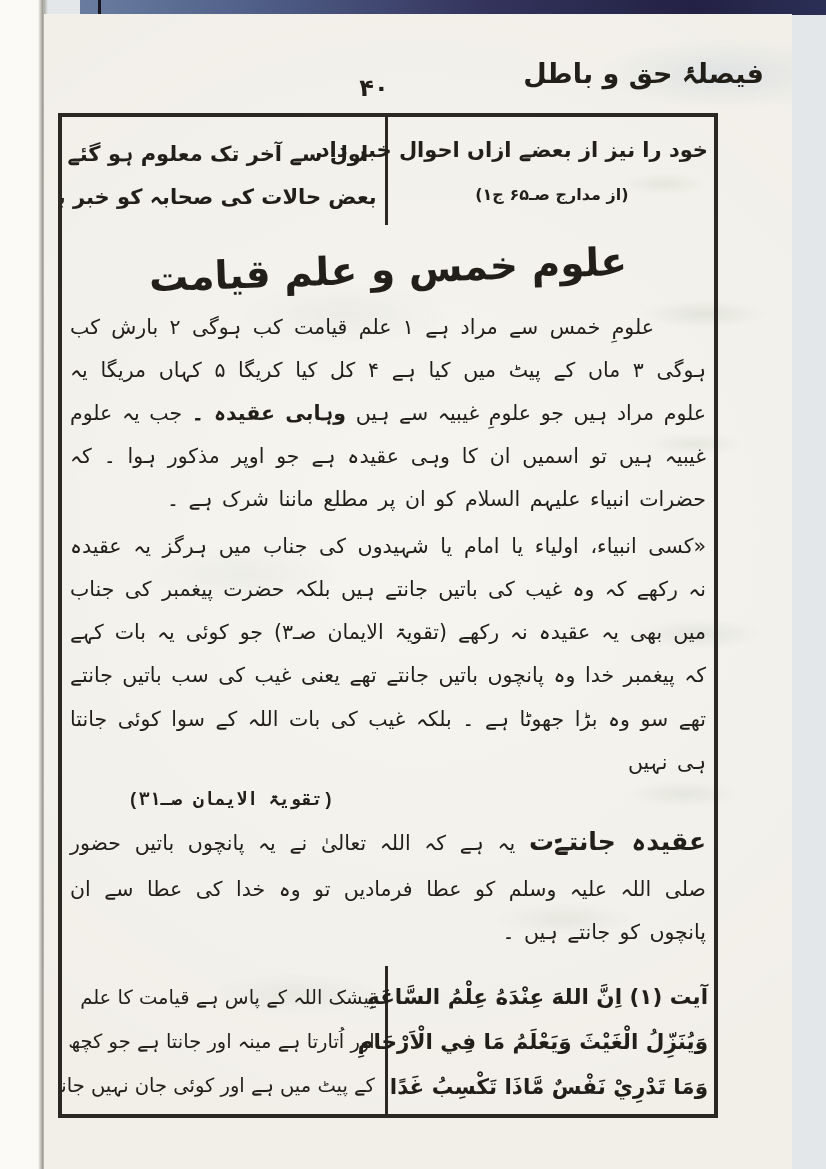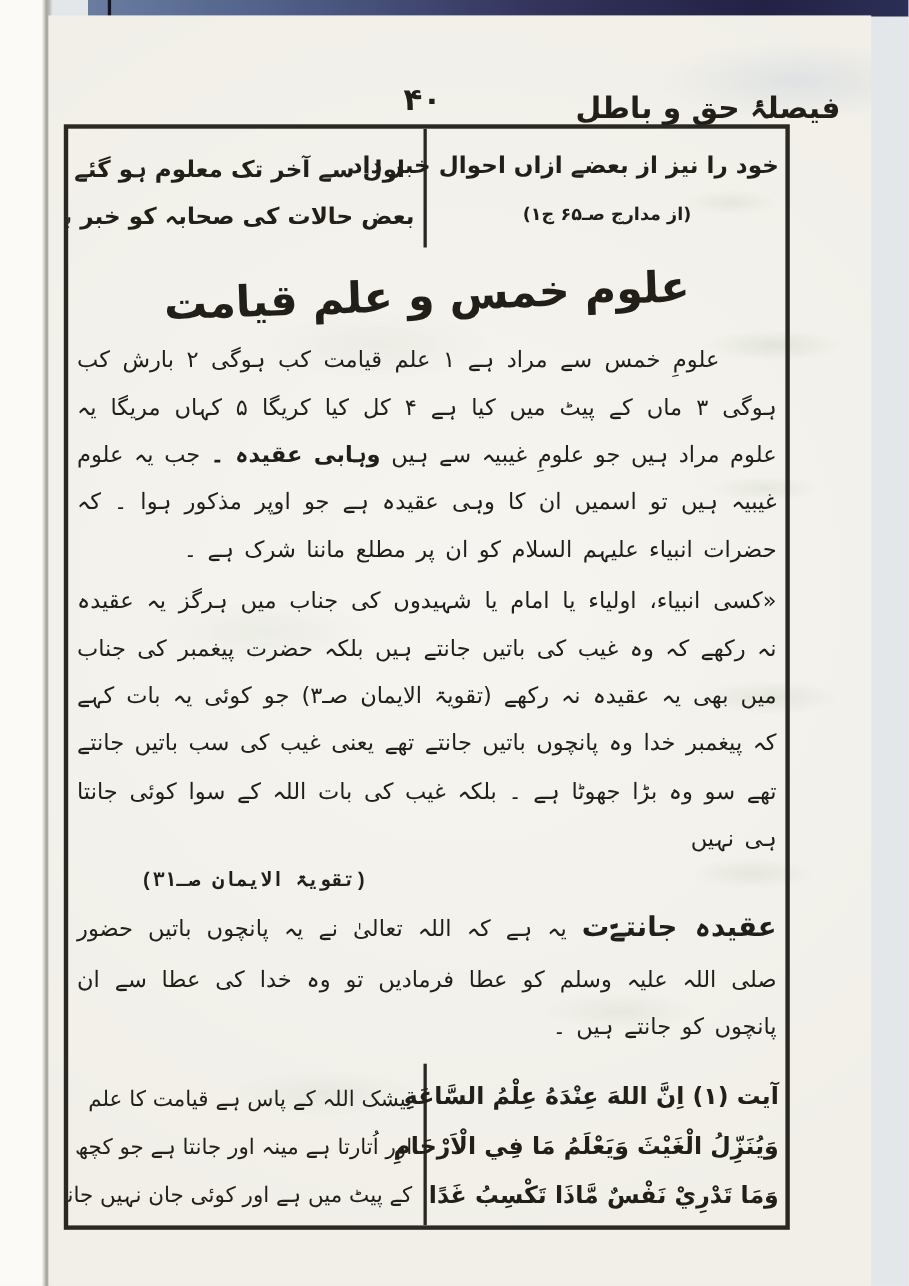--- a/index.html
+++ b/index.html
@@ -26,24 +26,24 @@
       radial-gradient(60px 16px at 620px 170px,rgba(150,170,145,.18),rgba(0,0,0,0) 70%),
       radial-gradient(90px 20px at 660px 300px,rgba(140,165,140,.20),rgba(0,0,0,0) 70%),
       radial-gradient(70px 16px at 650px 430px,rgba(140,165,140,.16),rgba(0,0,0,0) 70%),
       radial-gradient(90px 22px at 655px 620px,rgba(135,160,140,.18),rgba(0,0,0,0) 70%),
       radial-gradient(80px 20px at 640px 780px,rgba(135,160,140,.16),rgba(0,0,0,0) 70%),
       radial-gradient(100px 24px at 520px 905px,rgba(140,160,140,.14),rgba(0,0,0,0) 70%),
       radial-gradient(120px 30px at 250px 980px,rgba(140,160,140,.12),rgba(0,0,0,0) 70%),
       radial-gradient(140px 40px at 200px 560px,rgba(150,170,150,.10),rgba(0,0,0,0) 70%),
       radial-gradient(150px 45px at 300px 300px,rgba(150,170,150,.10),rgba(0,0,0,0) 70%),
       radial-gradient(180px 50px at 680px 60px,rgba(150,175,205,.25),rgba(0,0,0,0) 70%);}
-  .running-title{position:absolute;top:68px;right:28px;font-size:27px;font-weight:bold;
+  .running-title{position:absolute;top:44px;right:28px;font-size:27px;font-weight:bold;
     direction:rtl;letter-spacing:0;}
-  .page-number{position:absolute;top:60px;left:300px;width:80px;text-align:center;
-    font-size:28px;font-weight:bold;}
+  .page-number{position:absolute;top:60px;left:290px;width:80px;text-align:center;
+    font-size:24px;font-weight:bold;}
   
   .frame{position:absolute;left:14px;top:99px;width:660px;height:1005px;
     border:4px solid #2b2823;box-sizing:border-box;overflow:hidden;
     display:flex;flex-direction:column;}
   .dual-quote{display:flex;direction:rtl;}
   .q-col{box-sizing:border-box;}
   .persian-col{width:50.5%;border-left:3px solid #2b2823;padding:12px 6px 8px 8px;
     font-weight:bold;font-size:21px;line-height:2.0;text-align:center;direction:rtl;}
   .urdu-col{flex:1;padding:16px 8px 6px 6px;font-weight:bold;font-size:21px;
     line-height:2.05;text-align:center;direction:rtl;}

